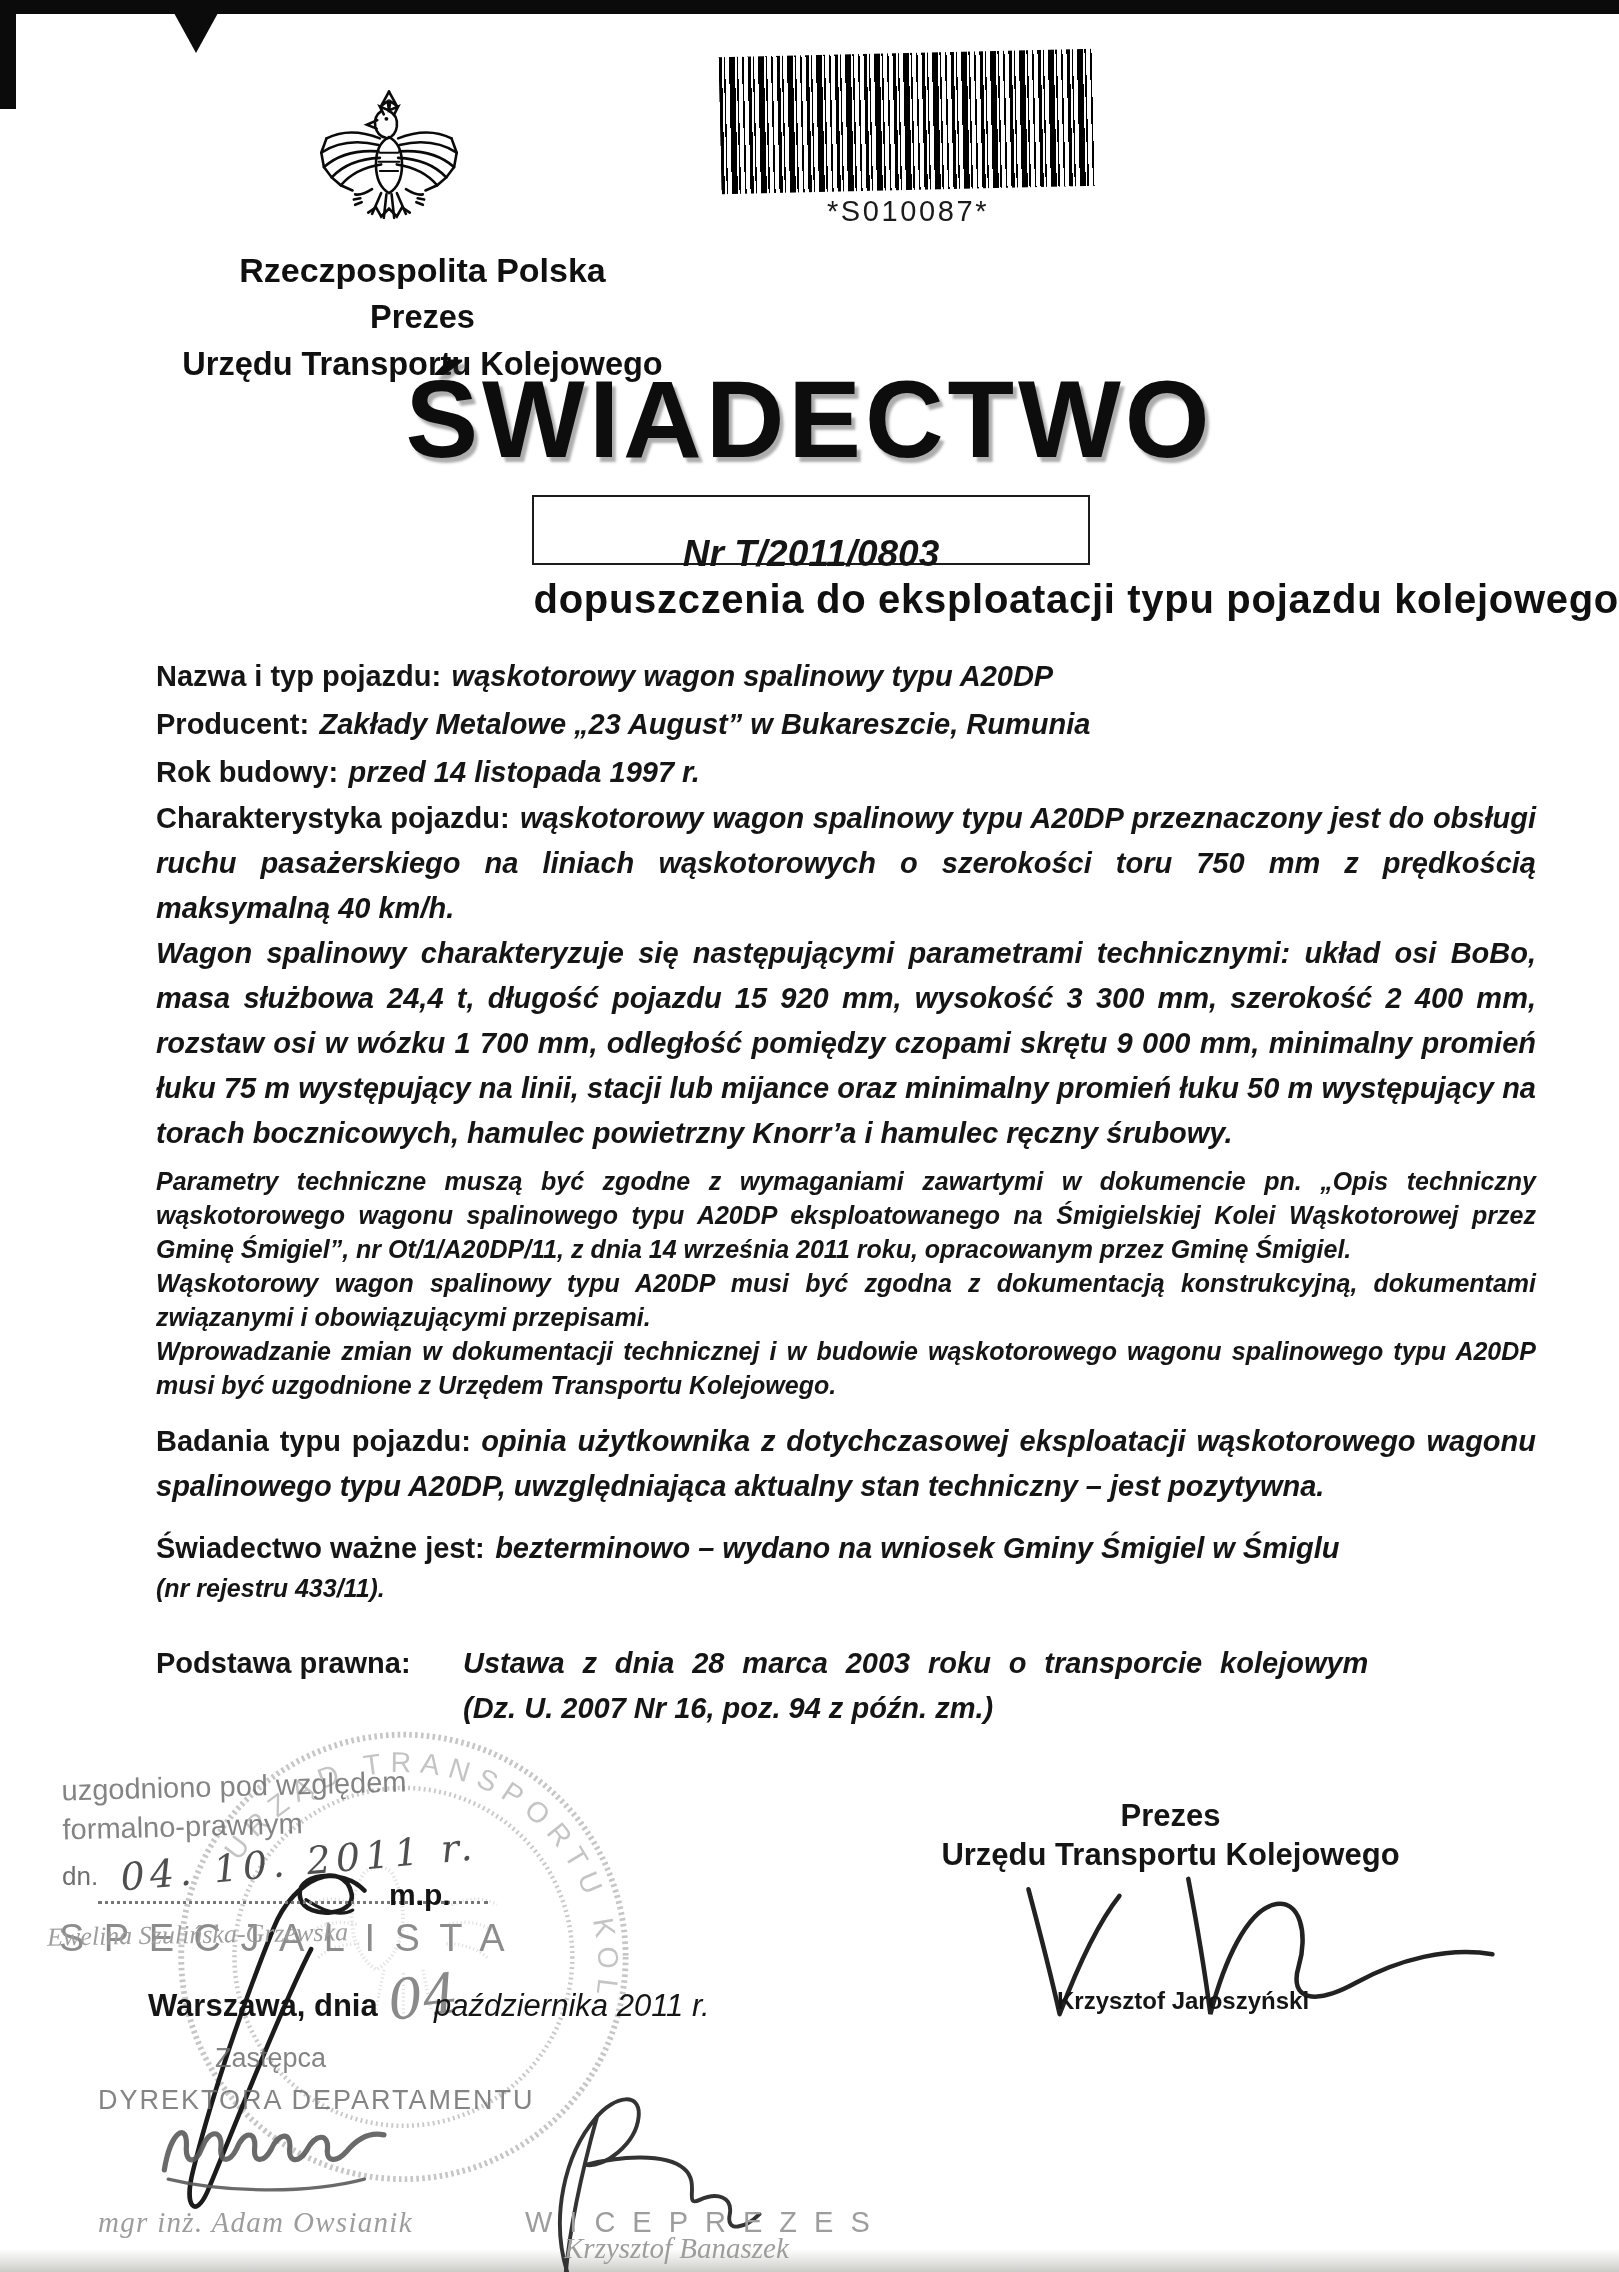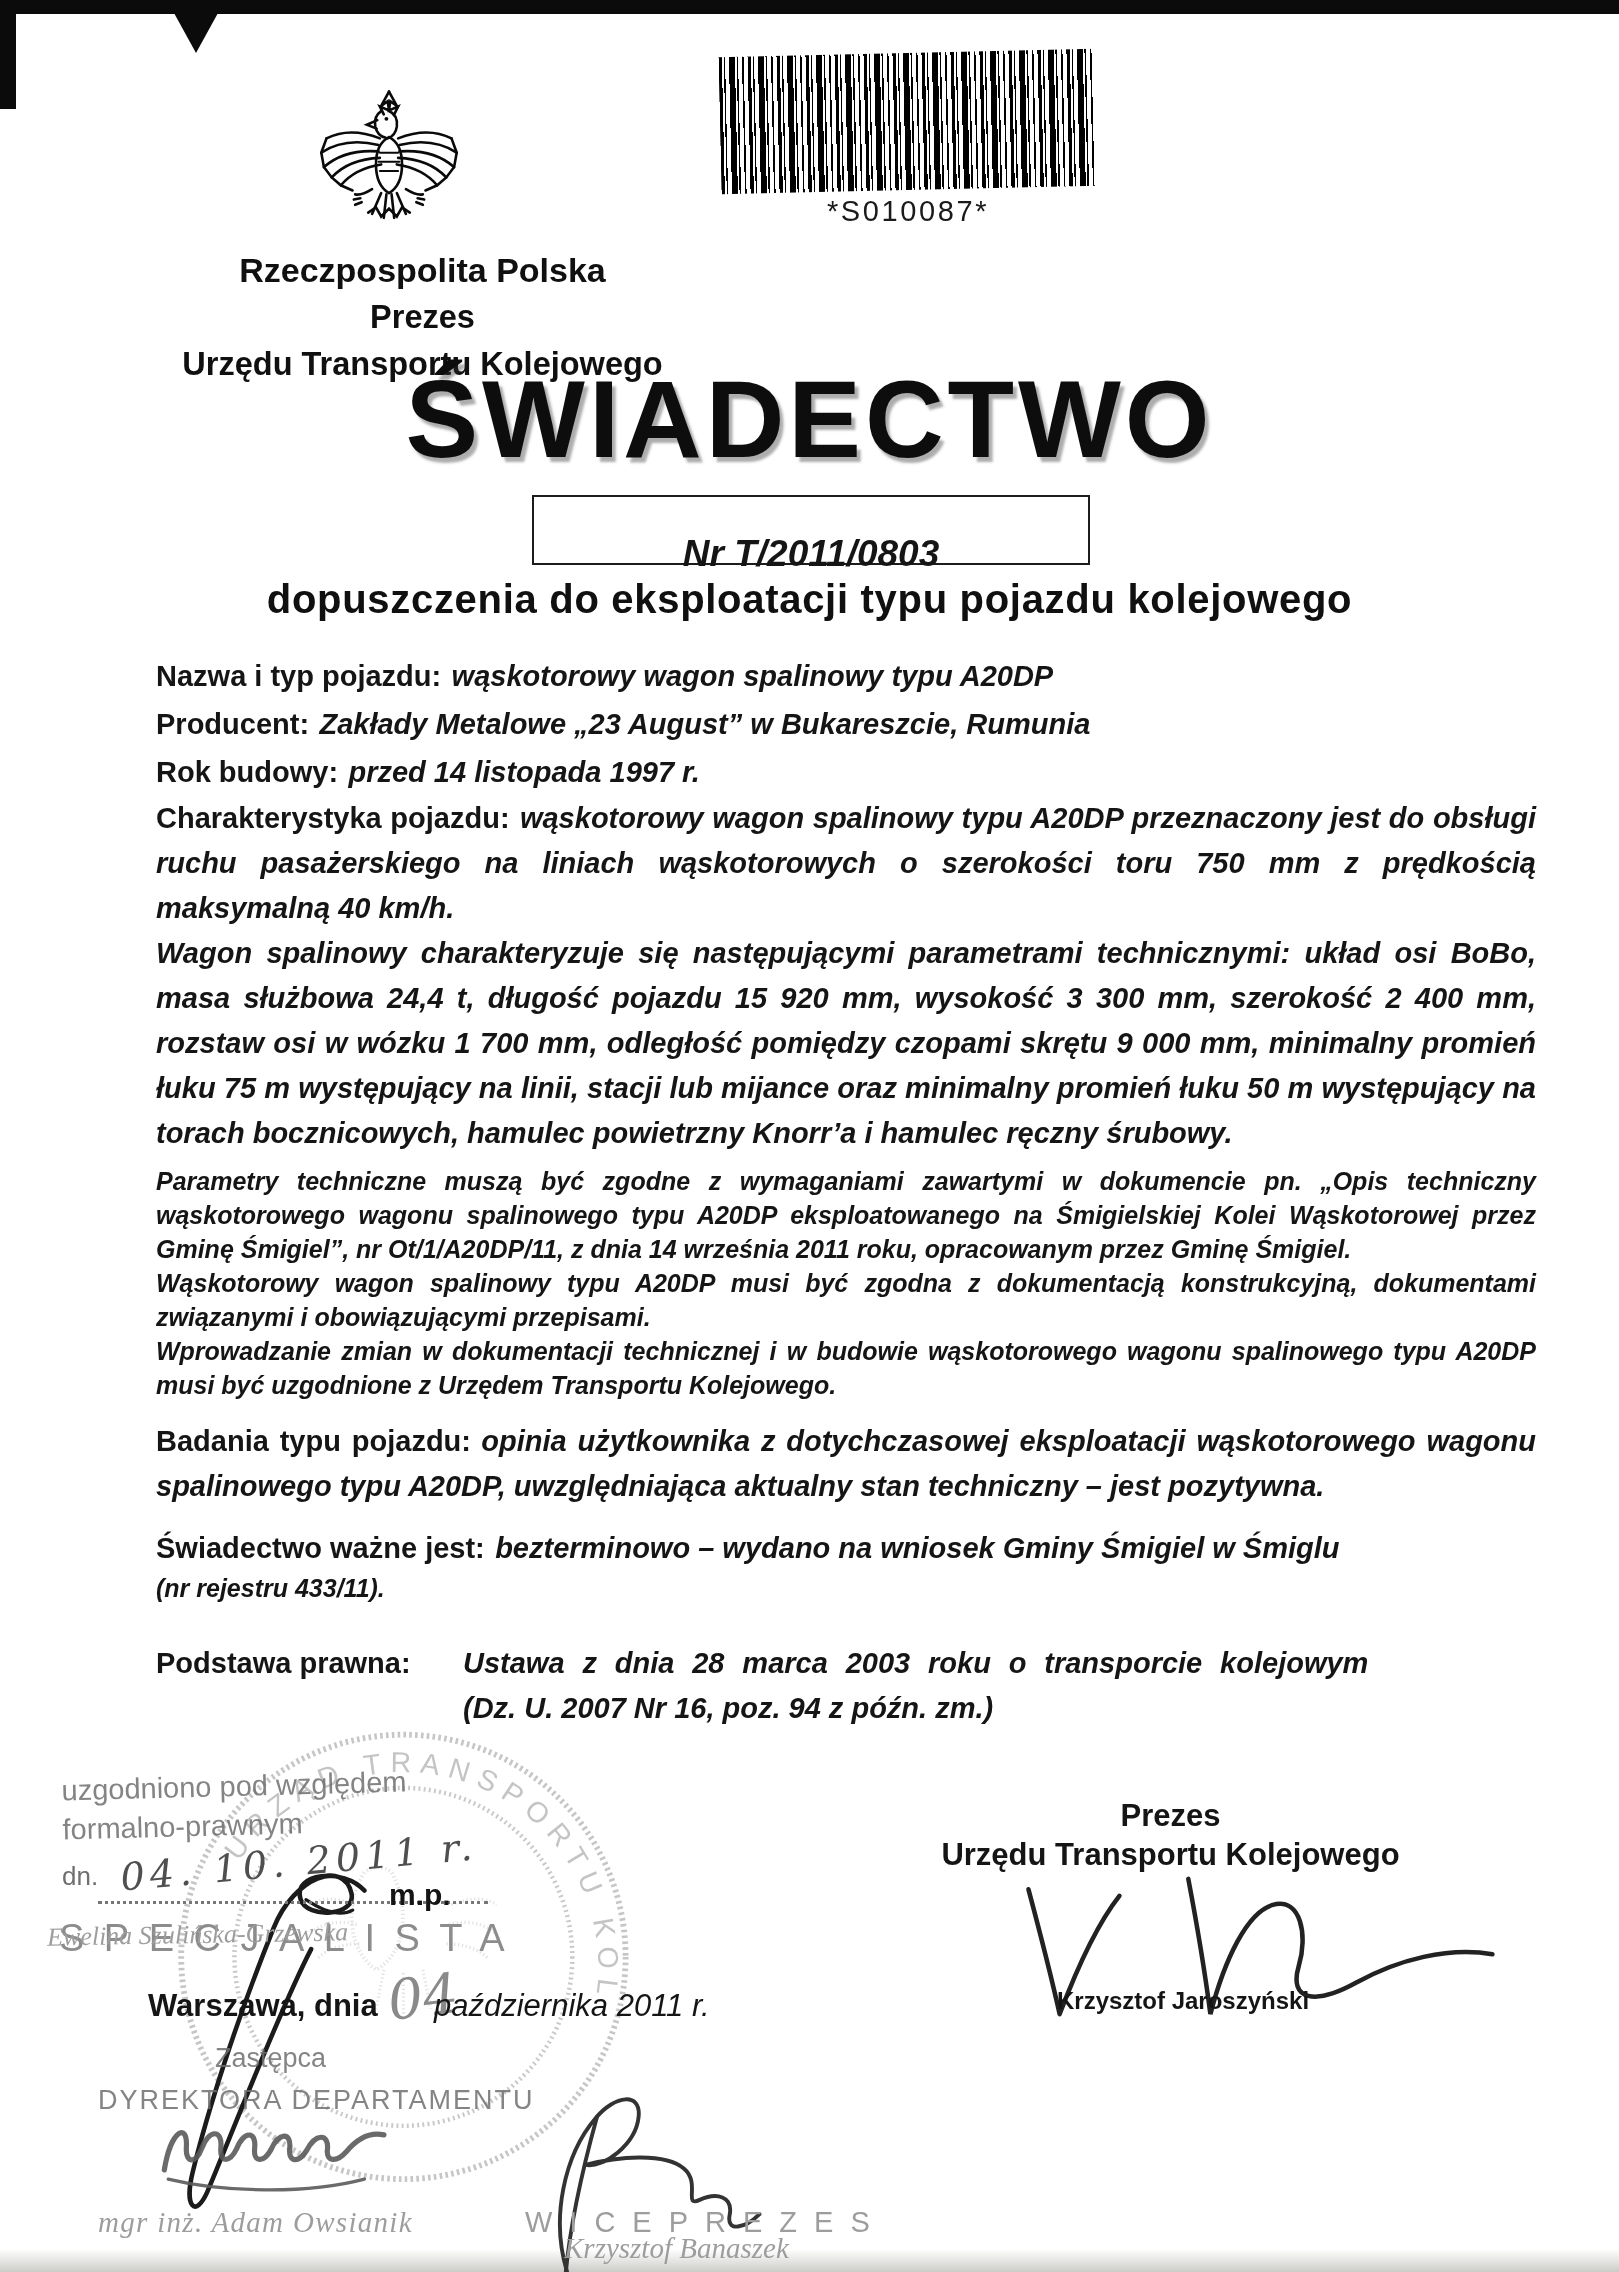--- a/index.html
+++ b/index.html
@@ -33,21 +33,21 @@
   .letterhead .l1{font-size:34px;line-height:48px;}
   .letterhead .l2{font-size:32.5px;line-height:47px;}
   .letterhead .l3{font-size:32.5px;line-height:47px;}
 
   .cert-title{left:0;top:356px;width:1619px;text-align:center;
     font-size:109px;font-weight:bold;letter-spacing:3.9px;color:#0d0d0d;
     text-shadow:3.9px 4.6px 2.6px rgba(50,50,50,.40);}
   .num-box{left:532px;top:495px;width:554px;height:66px;border:2.6px solid #1c1c1c;
     display:flex;align-items:center;justify-content:center;}
   .num-box span{font-size:37px;font-weight:bold;font-style:italic;margin-top:48px;}
-  .subtitle{left:0;top:577px;width:1619px;text-align:center;
+  .subtitle{left:0;top:577px;width:1619px;text-align:right;
     font-size:40px;font-weight:bold;letter-spacing:0.7px;color:#101010;}
 
   
   .body{left:156px;top:652px;width:1380px;z-index:4;}
   .fieldline{font-size:29px;line-height:48px;margin:0;}
   .para{font-size:29px;line-height:45px;margin:0;text-align:justify;}
   .para-small{font-size:25px;line-height:34px;margin:0;text-align:justify;
     font-weight:bold;font-style:italic;}
   .lbl{font-weight:bold;margin-right:10.4px;}
   .val{font-weight:bold;font-style:italic;}

